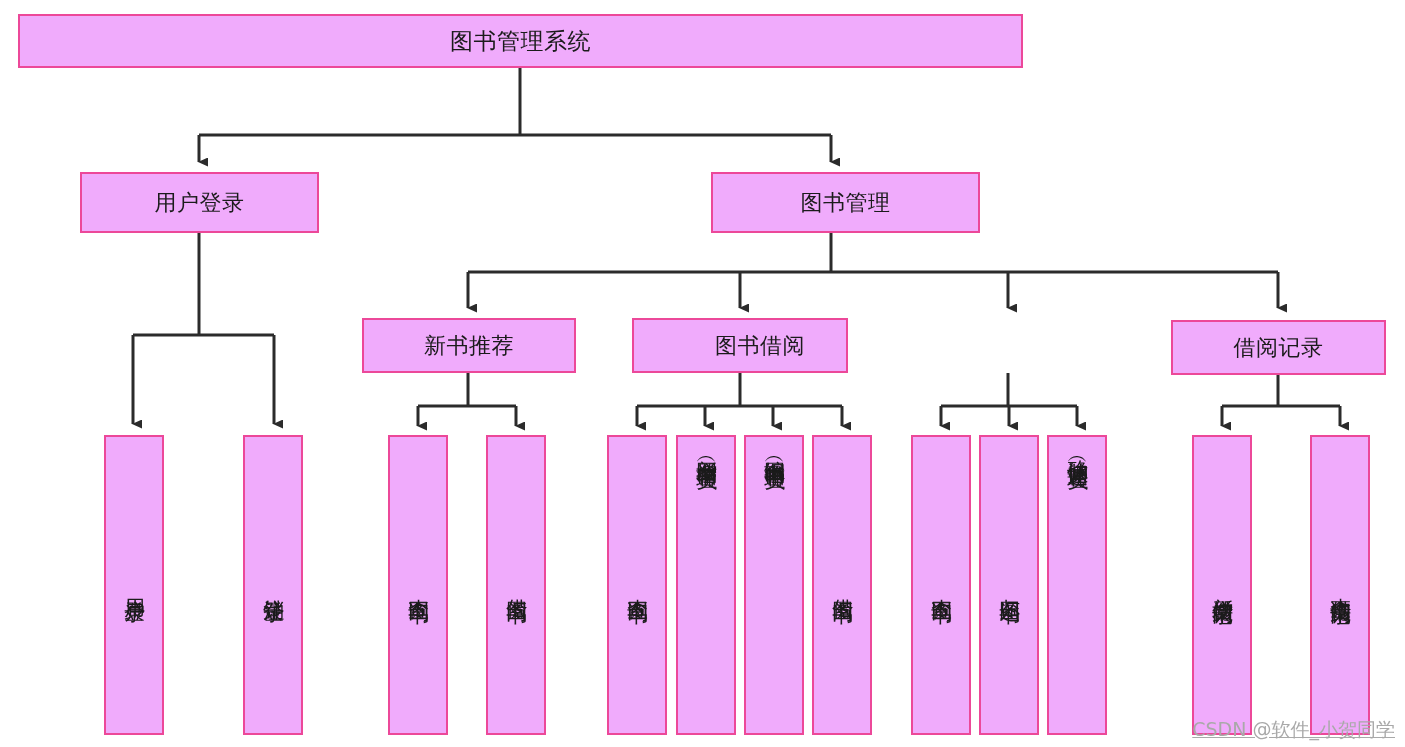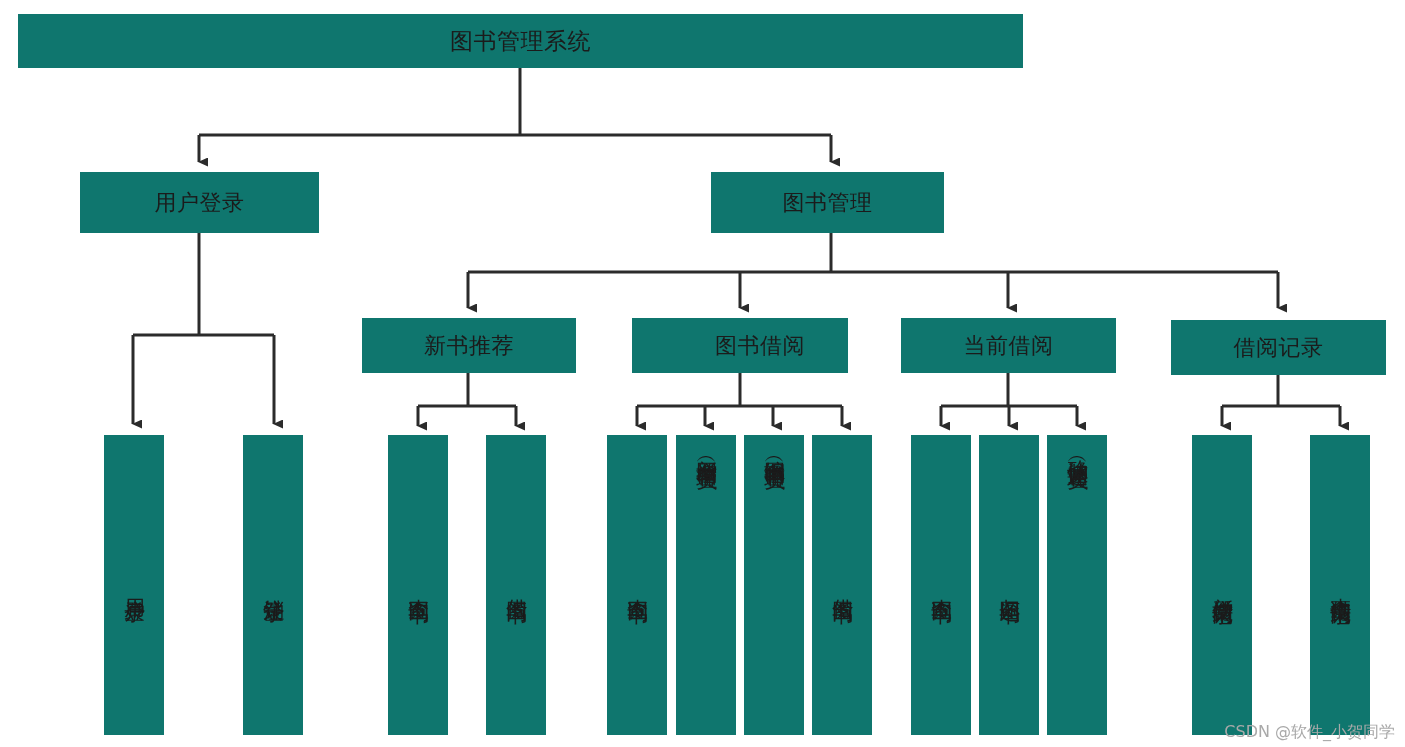--- a/index.html
+++ b/index.html
@@ -20,22 +20,22 @@
   #diagram-svg {
     position: absolute;
     left: 0;
     top: 0;
     width: 1405px;
     height: 747px;
   }
   .node-box {
     position: absolute;
     box-sizing: border-box;
-    background: #0f766e;
-    border: 2px solid #0f766e;
+    background: #f0abfc;
+    border: 2px solid #ec4899;
     display: flex;
     align-items: center;
     justify-content: center;
     overflow: hidden;
   }
   .node-label {
     color: #1b1b1b;
     font-size: 22px;
     line-height: 1.05;
     letter-spacing: 0.5px;
@@ -58,24 +58,25 @@
     padding-top: 6px;
   }
   .node-box.leaf.center-v {
     align-items: center;
     padding-top: 0;
   }
   #watermark {
     position: absolute;
     right: 10px;
     bottom: 4px;
-    font-size: 16px;
+    font-size: 19px;
     color: #a9a9a9;
     white-space: nowrap;
     font-family: "DejaVu Sans", "Liberation Sans", sans-serif;
+    text-decoration: underline;
   }
 </style>
 </head>
 <body>
 
 <div id="stage">
 
   <svg id="diagram-svg" viewBox="0 0 1405 747" xmlns="http://www.w3.org/2000/svg">
     <defs>
       <marker id="arrowhead" markerWidth="9" markerHeight="10" refX="4.5" refY="9" orient="auto" markerUnits="userSpaceOnUse">
@@ -140,35 +141,32 @@
   </svg>
 
   <div class="node-box level-root" style="left:18px; top:14px; width:1005px; height:54px;">
     <span class="node-label">图书管理系统</span>
   </div>
 
   <div class="node-box level-1" style="left:80px; top:172px; width:239px; height:61px;">
     <span class="node-label">用户登录</span>
   </div>
 
-  <div class="node-box level-1" style="left:711px; top:172px; width:233px; height:61px;">
+  <div class="node-box level-1" style="left:711px; top:172px; width:269px; height:61px;">
     <span class="node-label">图书管理</span>
   </div>
 
   <div class="node-box level-2" style="left:362px; top:318px; width:214px; height:55px;font-family:Liberation Serif, serif;">
     <span class="node-label">新书推荐</span>
   </div>
 
   <div class="node-box level-2" style="left:632px; top:318px; width:216px; height:55px;padding-left:40px;">
     <span class="node-label">图书借阅</span>
   </div>
 
-  <div class="node-box level-2" style="left:901px; top:318px; width:215px; height:55px;">
-    <span class="node-label">当前借阅</span>
-  </div>
 
   <div class="node-box level-2" style="left:1171px; top:320px; width:215px; height:55px;">
     <span class="node-label">借阅记录</span>
   </div>
 
   <div class="node-box vertical leaf center-v" style="left:104px; top:435px; width:60px; height:300px;">
     <span class="node-label">用户登录</span>
   </div>
 
   <div class="node-box vertical leaf center-v" style="left:243px; top:435px; width:60px; height:300px;">

